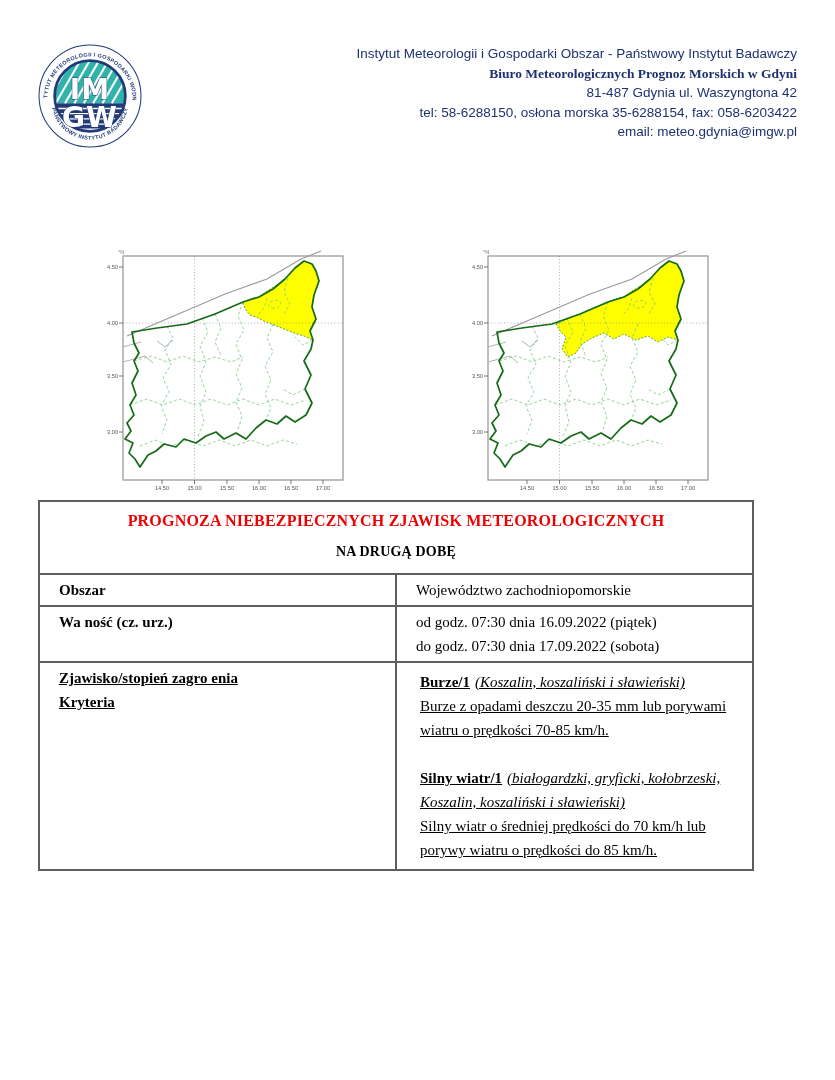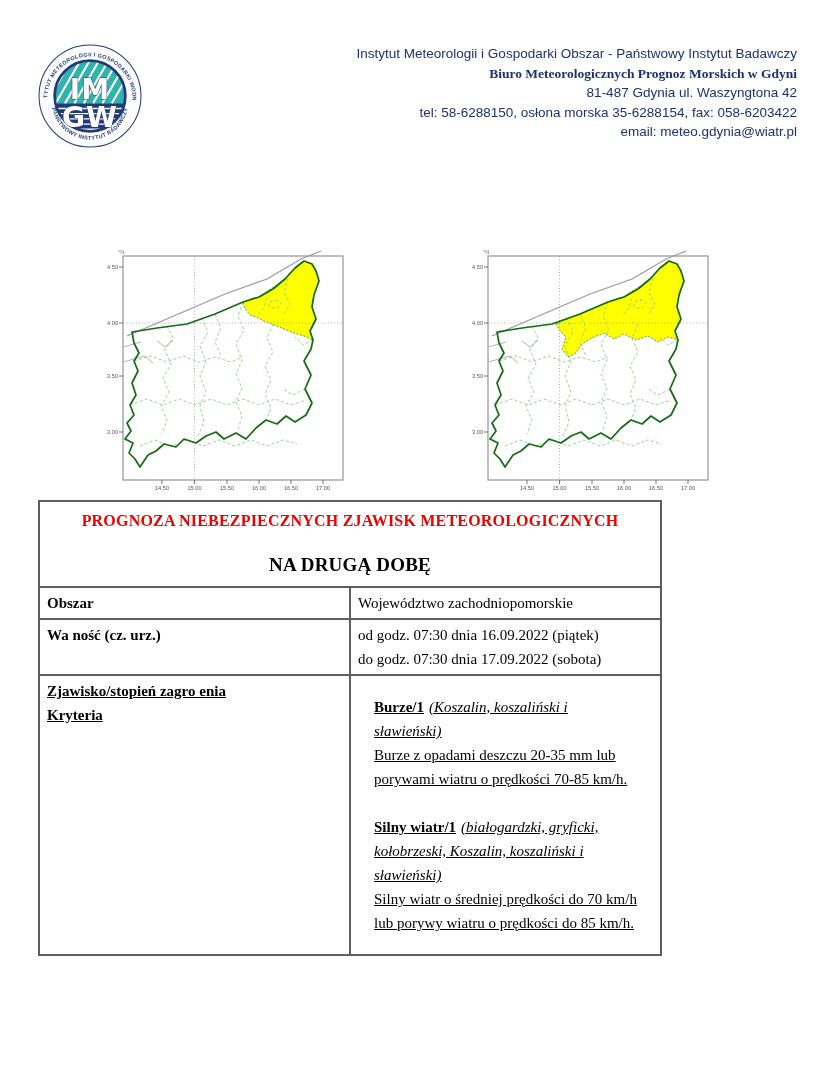--- a/index.html
+++ b/index.html
@@ -17,33 +17,33 @@
   .contact .b{font-weight:bold;font-family:Liberation Serif, serif;}
   
   .map{position:absolute;width:240px;height:252px;}
   .map-left{left:107px;top:246px;}
   .map-right{left:472px;top:246px;}
   .map svg{width:100%;height:100%;display:block;}
   .tick-label{font-family:"Liberation Sans",sans-serif;font-size:5.6px;fill:#555;}
   .corner-label{font-family:"Liberation Sans",sans-serif;font-size:5.6px;fill:#777;}
   
   table.warn{
-    position:absolute;left:38px;top:500px;width:624px;
+    position:absolute;left:38px;top:500px;width:716px;
     border-collapse:collapse;table-layout:fixed;
     font-size:15px;color:#000;
   }
   table.warn td{
     border:2px solid #5e5e5e;vertical-align:top;
-    padding:3px 7px;line-height:24px;
+    padding:3px 19px;line-height:24px;
   }
   td.c1{width:191px;font-weight:bold;}
   .title-cell{text-align:center;padding:7px 6px 9px 6px !important;}
   .title-red{color:#ee0000;font-weight:bold;font-size:16px;letter-spacing:.2px;}
-  .title-black{font-weight:bold;font-size:19px;margin-top:20px;letter-spacing:.2px;}
-  .phen{margin:16px;}
+  .title-black{font-weight:bold;font-size:14px;margin-top:7px;letter-spacing:.2px;}
+  .phen{margin:4px;}
   .phen + .phen{margin-top:24px;}
   .phen .nm{font-weight:bold;}
   .phen .ar{font-style:italic;margin-left:5px;}
   
   .ring-text{font-family:"Liberation Sans",sans-serif;font-size:5.3px;font-weight:bold;fill:#223a78;letter-spacing:.3px;}
   .acr{font-family:"DejaVu Sans",sans-serif;font-weight:bold;fill:#ffffff;stroke:#223a78;stroke-width:1px;paint-order:stroke;font-size:27px;letter-spacing:1px;}
 </style>
 </head>
 <body>
 
@@ -90,21 +90,21 @@
       <text class="acr" x="50" y="53" text-anchor="middle">IM</text>
       <text class="acr" x="50" y="80" text-anchor="middle">GW</text>
     </svg>
   </div>
 
   <div class="contact">
     <div>Instytut Meteorologii i Gospodarki Obszar - Państwowy Instytut Badawczy</div>
     <div class="b">Biuro Meteorologicznych Prognoz Morskich w Gdyni</div>
     <div>81-487 Gdynia ul. Waszyngtona 42</div>
     <div>tel: 58-6288150, osłona morska 35-6288154, fax: 058-6203422</div>
-    <div>email: meteo.gdynia@wiatr.pl</div>
+    <div>email: meteo.gdynia@imgw.pl</div>
   </div>
 
   <div class="map map-left">
     <svg viewBox="0 0 240 252">
       <defs>
 
         <g id="basemap">
           <rect x="16" y="10" width="220" height="224" fill="none" stroke="#9c9c9c" stroke-width="1.3"></rect>
           <path d="M87.5,10 V234" stroke="#8a8a8a" stroke-width="0.7" stroke-dasharray="1,2.2" fill="none"></path>
           <path d="M16,77 H236" stroke="#8a8a8a" stroke-width="0.7" stroke-dasharray="1,2.2" fill="none"></path>

